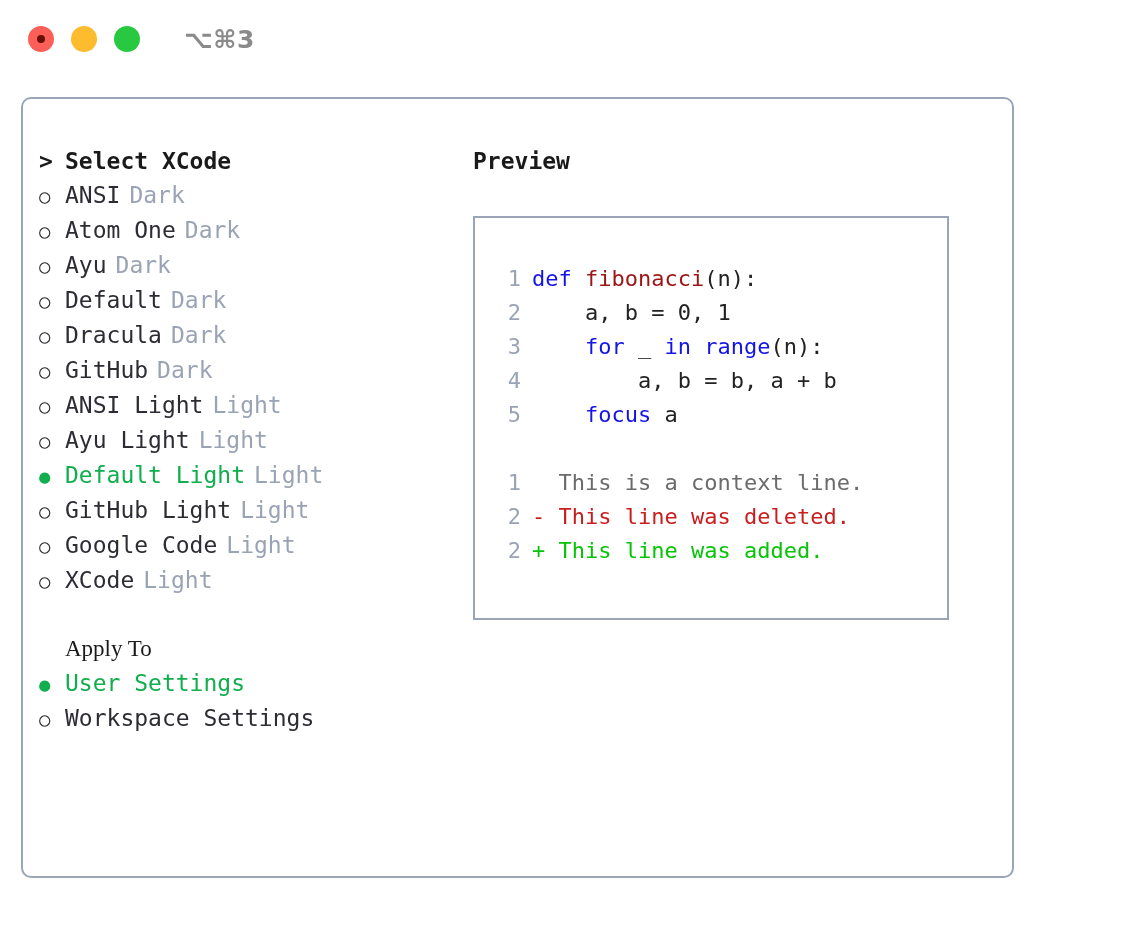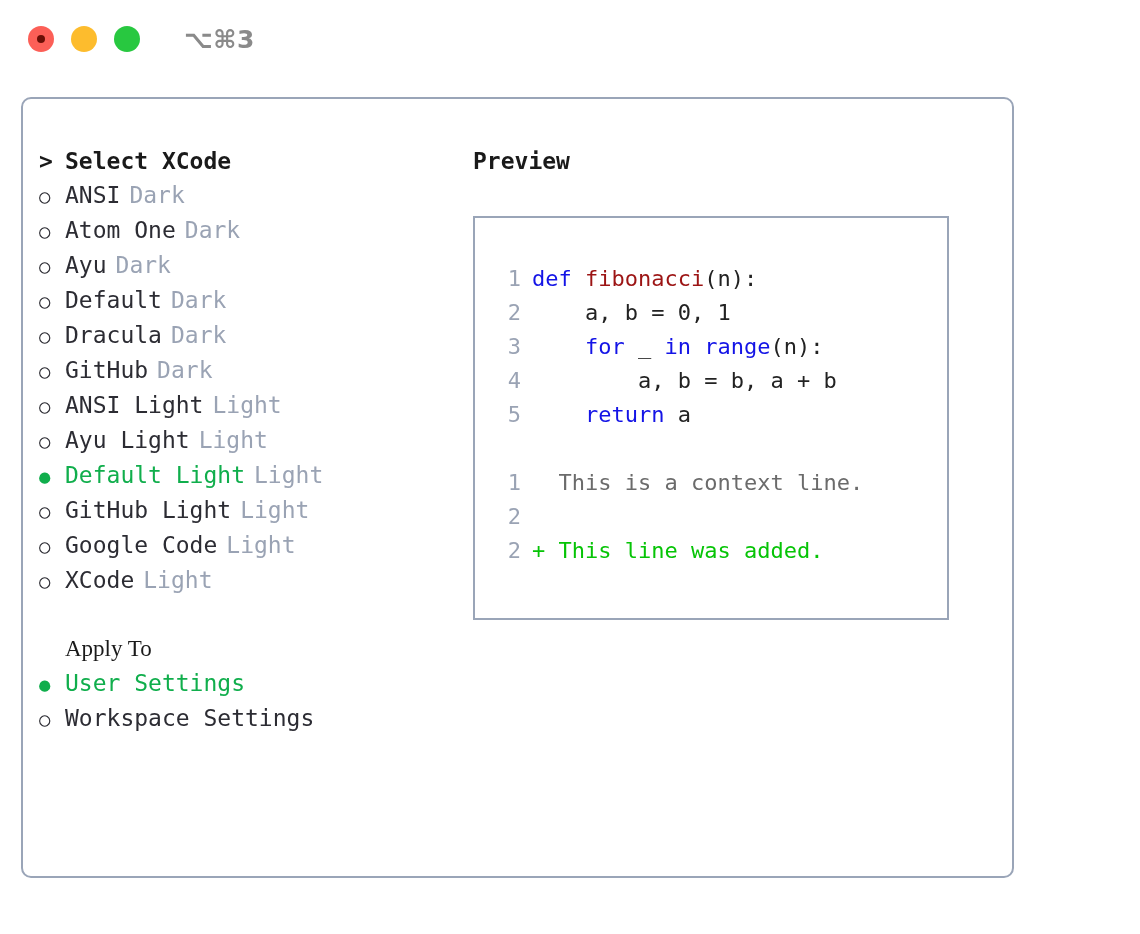--- a/index.html
+++ b/index.html
@@ -318,26 +318,26 @@
       </div>
 
       <div id="preview-column">
         <div id="preview-title">Preview</div>
         <div id="preview-box">
           <div id="code-block">
               <div class="code-line"><span class="ln">1</span><span class="code-text"><span class="tok-kw">def </span><span class="tok-fn">fibonacci</span><span class="tok-plain">(n):</span></span></div>
               <div class="code-line"><span class="ln">2</span><span class="code-text"><span class="tok-plain">    a, b = 0, 1</span></span></div>
               <div class="code-line"><span class="ln">3</span><span class="code-text"><span class="tok-plain">    </span><span class="tok-kw">for</span><span class="tok-plain"> _ </span><span class="tok-kw">in</span><span class="tok-plain"> </span><span class="tok-kw">range</span><span class="tok-plain">(n):</span></span></div>
               <div class="code-line"><span class="ln">4</span><span class="code-text"><span class="tok-plain">        a, b = b, a + b</span></span></div>
-              <div class="code-line"><span class="ln">5</span><span class="code-text"><span class="tok-plain">    </span><span class="tok-kw">return</span><span class="tok-plain"> a</span></span></div>
+              <div class="code-line"><span class="ln">5</span><span class="code-text"><span class="tok-plain">    </span><span class="tok-kw">focus</span><span class="tok-plain"> a</span></span></div>
             </div>
           <div class="diff-gap"></div>
           <div id="diff-block">
               <div class="code-line diff-context"><span class="ln">1</span><span class="code-text" style="color: rgb(107, 107, 107);">  This is a context line.</span></div>
-              <div class="code-line diff-del"><span class="ln">2</span></div>
+              <div class="code-line diff-del"><span class="ln">2</span><span class="code-text" style="color: rgb(200, 30, 30);">- This line was deleted.</span></div>
               <div class="code-line diff-add"><span class="ln">2</span><span class="code-text" style="color: rgb(6, 196, 6);">+ This line was added.</span></div>
             </div>
         </div>
       </div>
 
     </div>
   </div>
 </div>
 
 </body></html>

